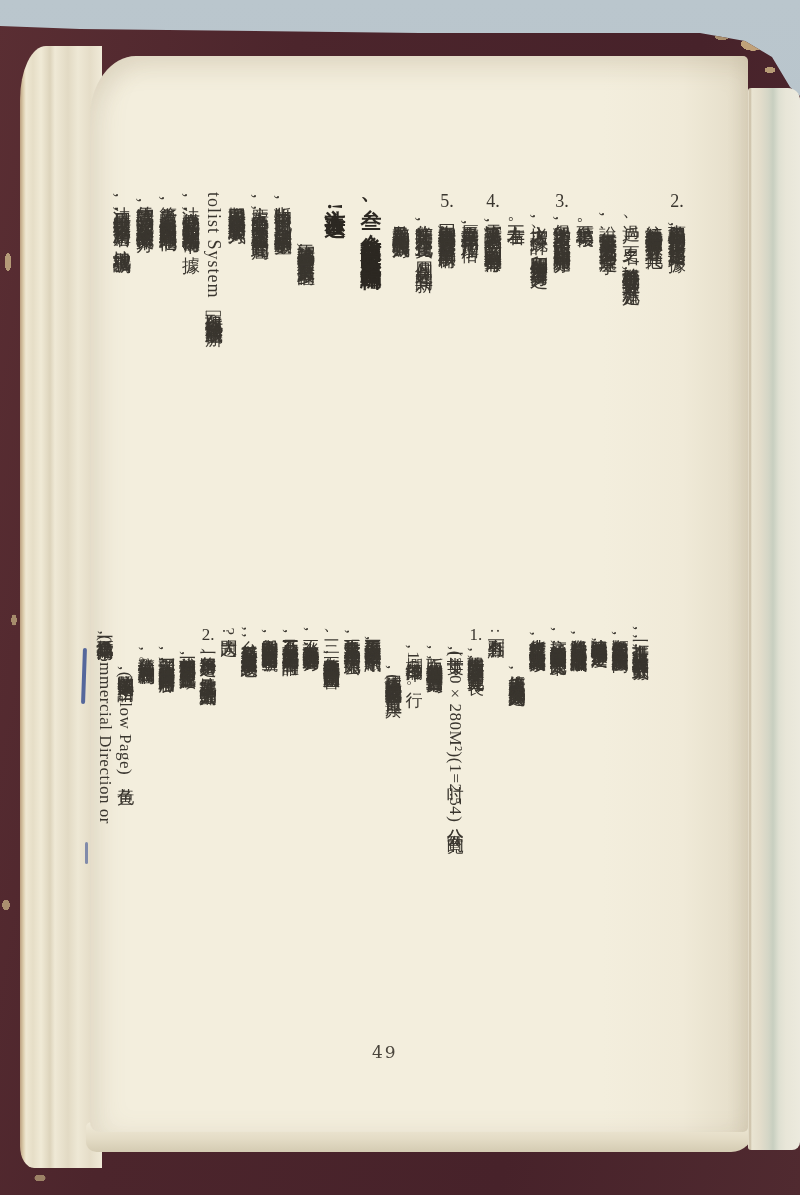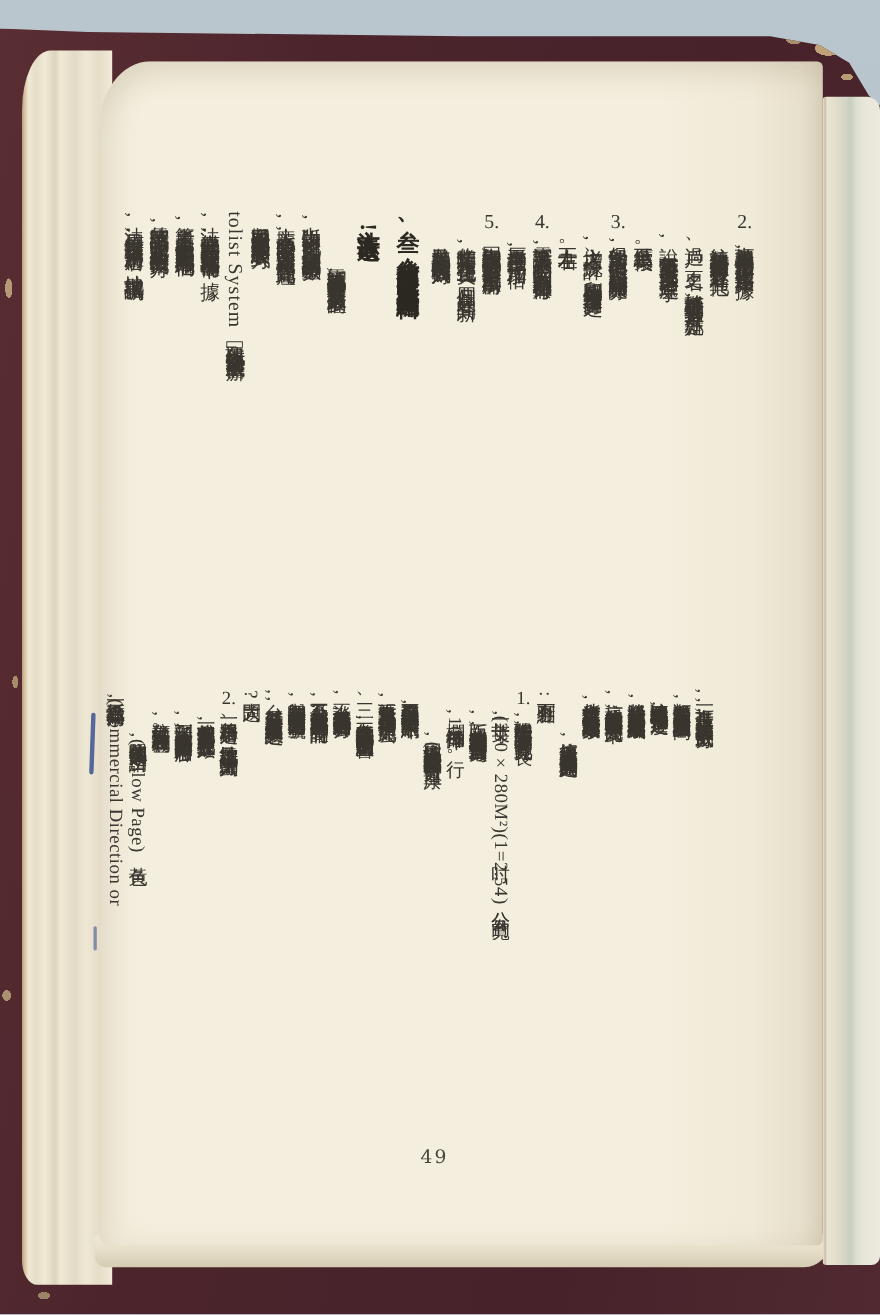--- a/index.html
+++ b/index.html
@@ -43,21 +43,21 @@
   .vblock p{margin:0;padding:0;}
   .block-top{top:136px;right:60px;height:468px;font-size:18px;line-height:23px;letter-spacing:1px;}
   .block-top .cont{padding-top:19px;}
   .block-top .par{padding-top:38px;}
   .block-bottom{top:570px;right:98px;height:426px;font-size:17px;line-height:20.6px;letter-spacing:.5px;}
   .block-bottom .cont{padding-top:18px;}
   .block-bottom .par{padding-top:36px;}
   .head{font-size:21px;font-weight:bold;line-height:36px;letter-spacing:2.2px;color:#2c2822;margin-right:8px;}
   .head2{font-size:21px;font-weight:bold;line-height:36px;letter-spacing:2.2px;color:#2c2822;padding-top:44px;margin-left:6px;}
   .tcu{text-combine-upright:all;letter-spacing:0;}
-  .folio{position:absolute;left:282px;top:986px;width:46px;text-align:center;
+  .folio{position:absolute;left:282px;top:986px;width:46px;
          font-family:"DejaVu Serif",serif;font-size:17px;color:#4a453c;letter-spacing:2px;}
 </style>
 </head>
 <body>
 
 <div class="scene">
   <div class="cover"></div>
 
   <div class="page-stack-left">
     <div class="blue-mark m1"></div>

